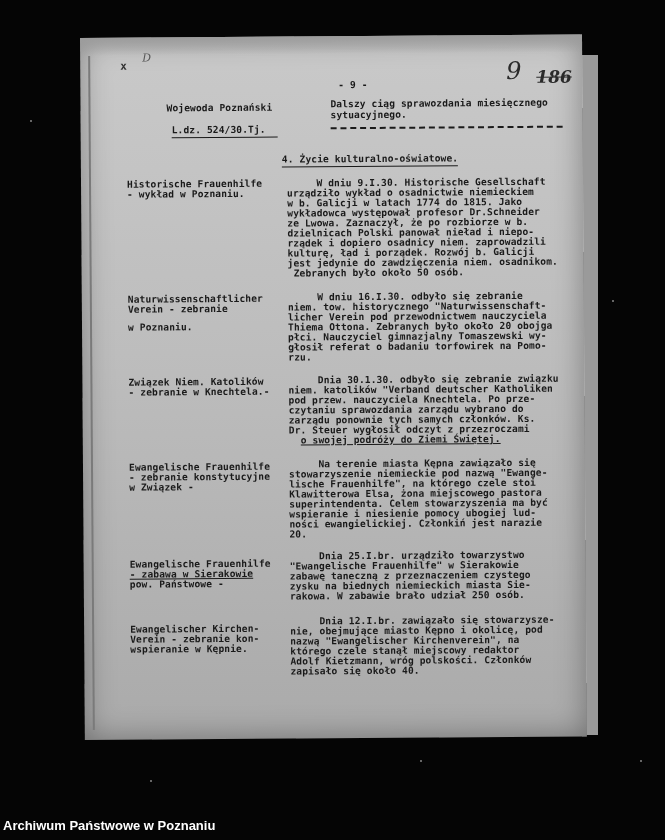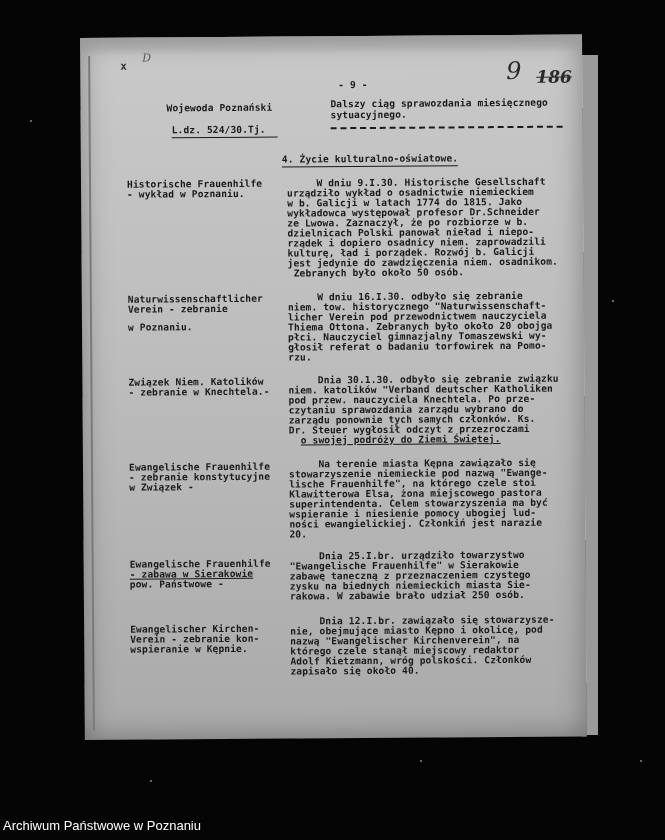--- a/index.html
+++ b/index.html
@@ -24,21 +24,21 @@
   .paper::after {
     content: ""; position: absolute; left: 0; right: 0; top: 0; height: 18px;
     background: linear-gradient(180deg, #9d9d9d, rgba(0,0,0,0));
   }
   .typed { position: absolute; color: #1a1a1a; font-size: 9.6px; line-height: 10.6px; font-weight: bold; white-space: pre; letter-spacing: 0.1px; }
   .hand { position: absolute; color: #2a2a2a; font-family: "DejaVu Serif", serif; font-style: italic; }
   .underline { border-bottom: 1.5px solid #1a1a1a; padding-bottom: 1px; }
   .dashed-line { position: absolute; border-top: 2px dashed #1a1a1a; height: 0; }
   .corner-mark { position: absolute; color: #333; font-size: 11px; font-weight: bold; }
   .footer-label {
-    position: absolute; left: 3px; top: 818px; color: #ffffff; font-weight: normal;
+    position: absolute; left: 3px; top: 818px; color: #ffffff; font-weight: bold;
     font-family: "Liberation Sans", sans-serif; font-size: 13px;
   }
   .speck { position: absolute; width: 2px; height: 2px; background: #e0e0e0; border-radius: 1px; opacity: .6; }
 </style>
 </head>
 <body>
 
 <div class="back-sheet"></div>
 
 <div class="paper">

